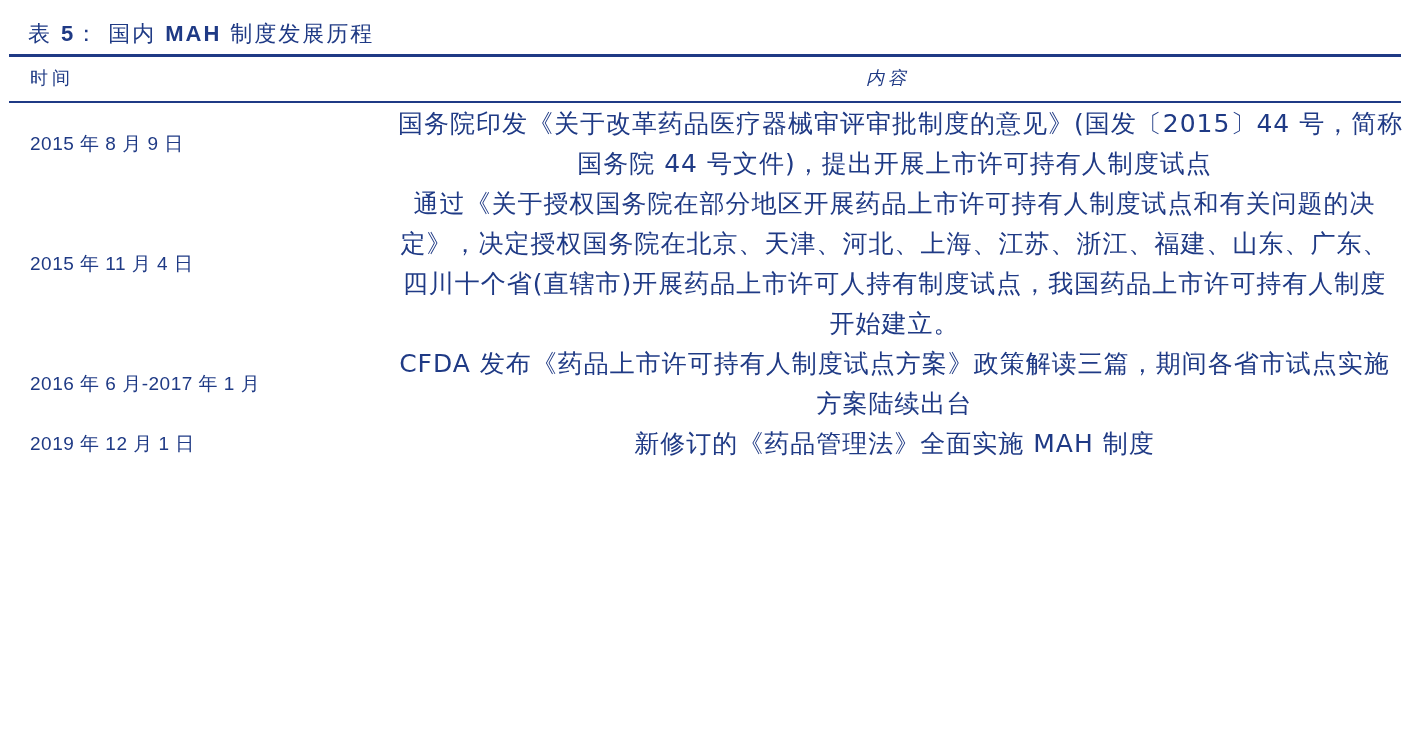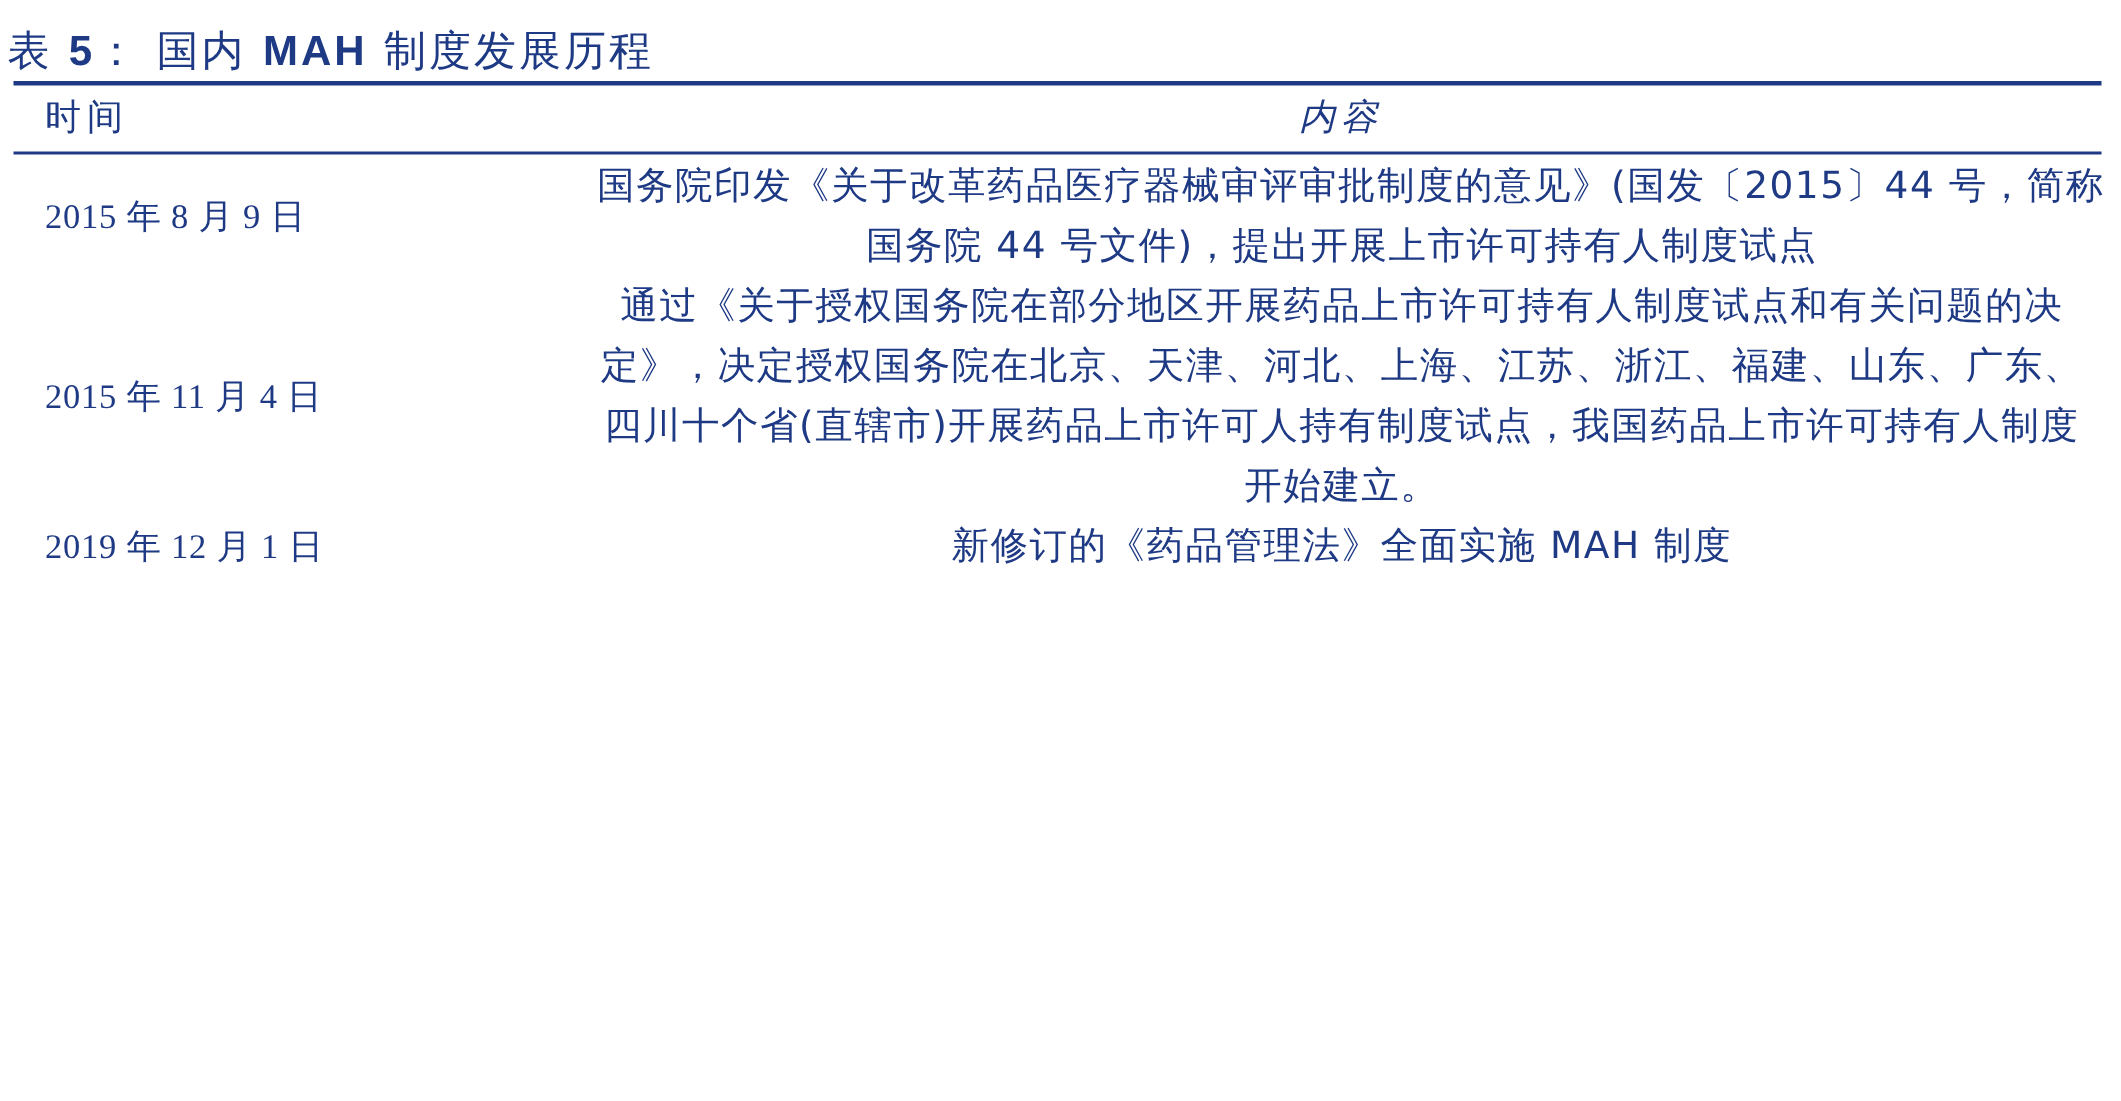--- a/index.html
+++ b/index.html
@@ -2,38 +2,38 @@
 <html><head>
 <meta charset="utf-8">
 <style>
   html, body { margin: 0; padding: 0; background: #ffffff; }
   body {
     width: 1414px; height: 734px; overflow: hidden; position: relative;
     font-family: "DejaVu Sans", "Liberation Sans", sans-serif;
     color: #1f3a85;
   }
   .title {
-    position: absolute; left: 5px; top: 14px; height: 40px;
-    font-size: 28px; line-height: 40px; letter-spacing: 2px; white-space: nowrap;
+    position: absolute; left: 28px; top: 14px; height: 40px;
+    font-size: 22px; line-height: 40px; letter-spacing: 2px; white-space: nowrap;
   }
   .title b { font-family: "Liberation Sans", sans-serif; font-weight: bold; }
   .rule { position: absolute; left: 9px; width: 1392px; background: #1f3a85; }
   .rule.top { top: 54px; height: 3px; }
   .rule.mid { top: 101px; height: 2px; }
-  .hdr { position: absolute; top: 58px; height: 40px; line-height: 40px; font-size: 24px; letter-spacing: 4px; }
+  .hdr { position: absolute; top: 58px; height: 40px; line-height: 40px; font-size: 18px; letter-spacing: 4px; }
   .hdr.time { left: 30px; }
   .hdr.content { left: 866px; font-style: italic; }
   table.timeline {
     position: absolute; left: 9px; top: 104px; width: 1392px;
     border-collapse: collapse; table-layout: fixed;
   }
   table.timeline td { padding: 0; vertical-align: middle; }
   td.date {
     width: 358px; padding-left: 21px !important;
-    font-family: Liberation Serif, serif; font-size: 23px; white-space: nowrap;
+    font-family: Liberation Sans, sans-serif; font-size: 19px; white-space: nowrap;
     letter-spacing: 0.5px;
   }
   td.desc {
     text-align: center; font-size: 25px; line-height: 40px;
     padding-left: 10px !important; padding-right: 10px !important;
     letter-spacing: 1px;
   }
   .line { display: block; white-space: nowrap; }
 </style>
 </head>
@@ -59,20 +59,27 @@
     </tr>
     <tr style="height:160px">
       <td class="date">2015 年 11 月 4 日</td>
       <td class="desc">
         <span class="line">通过《关于授权国务院在部分地区开展药品上市许可持有人制度试点和有关问题的决</span>
         <span class="line">定》，决定授权国务院在北京、天津、河北、上海、江苏、浙江、福建、山东、广东、</span>
         <span class="line">四川十个省(直辖市)开展药品上市许可人持有制度试点，我国药品上市许可持有人制度</span>
         <span class="line">开始建立。</span>
       </td>
     </tr>
+    <tr style="height:80px">
+      <td class="date">2016 年 6 月-2017 年 1 月</td>
+      <td class="desc">
+        <span class="line">CFDA 发布《药品上市许可持有人制度试点方案》政策解读三篇，期间各省市试点实施</span>
+        <span class="line">方案陆续出台</span>
+      </td>
+    </tr>
     <tr style="height:40px">
       <td class="date">2019 年 12 月 1 日</td>
       <td class="desc">
         <span class="line">新修订的《药品管理法》全面实施 MAH 制度</span>
       </td>
     </tr>
   </tbody>
 </table>
 
 </body></html>

